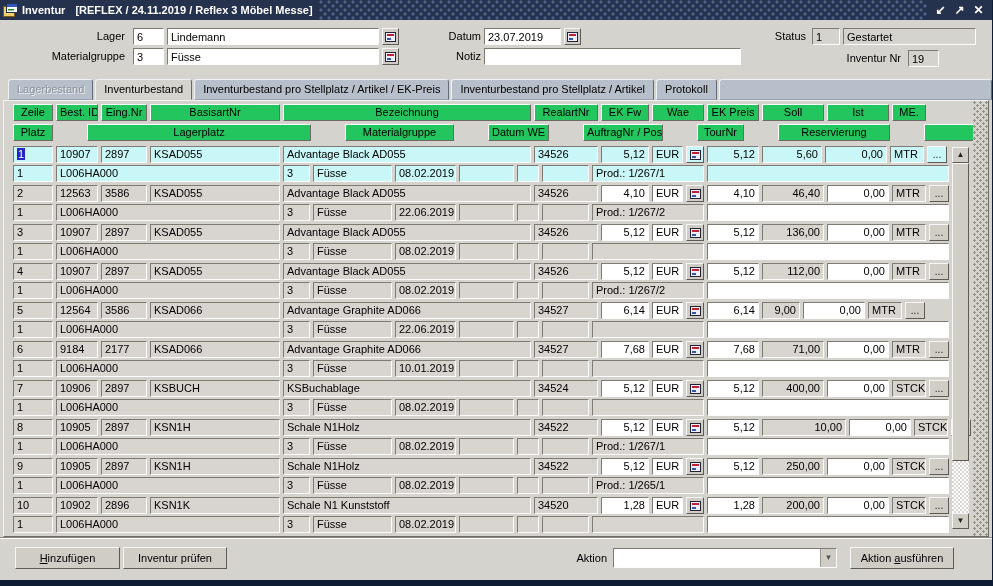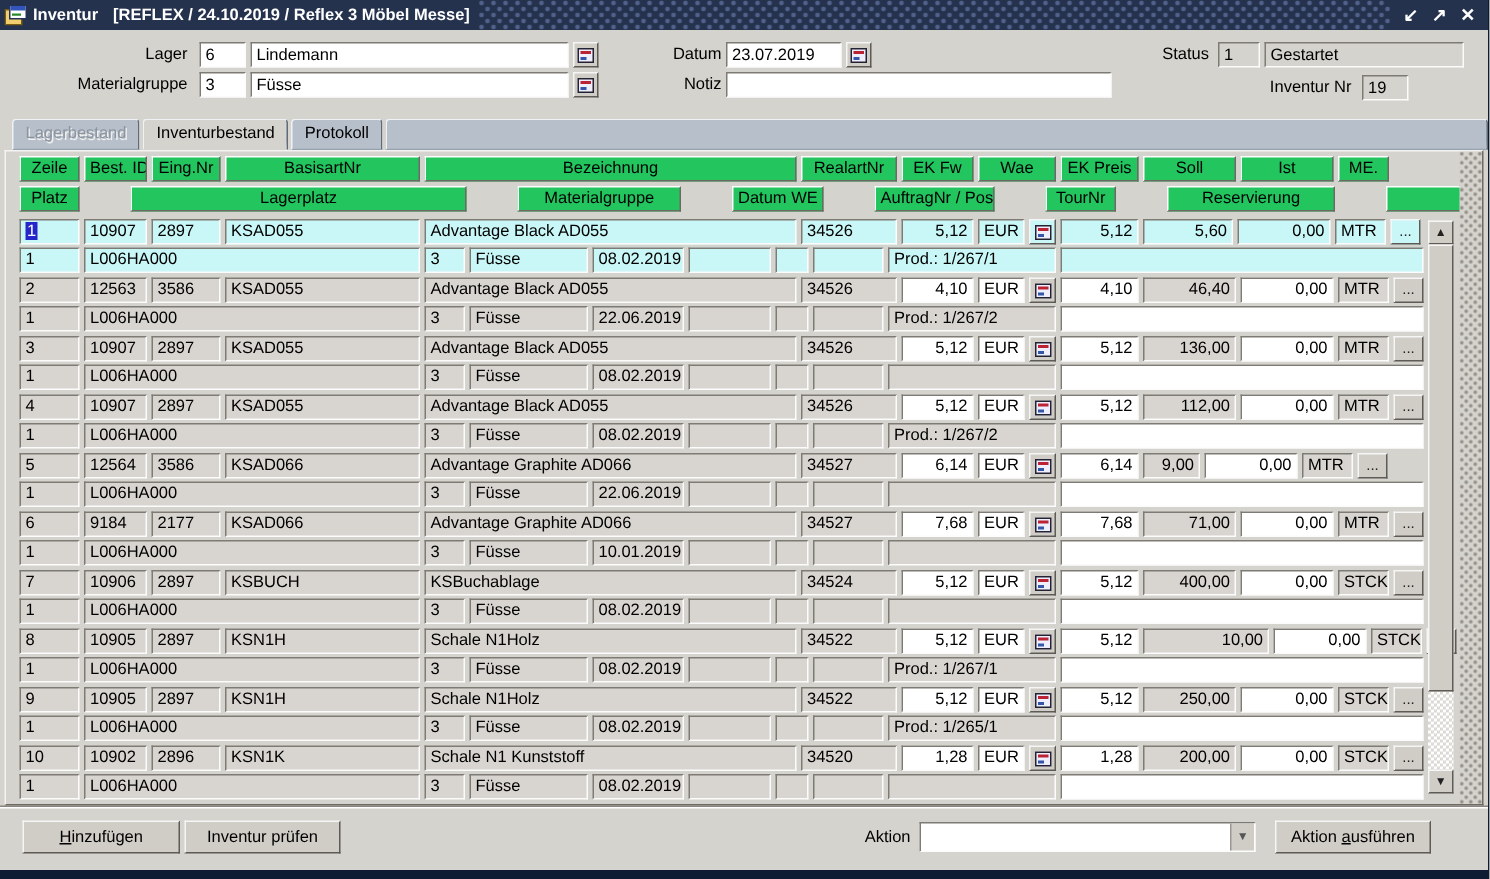--- a/index.html
+++ b/index.html
@@ -91,21 +91,21 @@
 <div class="window">
 
   <div class="titlebar">
     <svg class="titleicon" viewBox="0 0 15 14">
       <rect x="0.5" y="3.5" width="11" height="10" fill="#f2cf6e" stroke="#7a5a10"></rect>
       <rect x="3.5" y="0.5" width="11" height="9" fill="#ffffff" stroke="#223355"></rect>
       <rect x="4" y="1" width="10" height="3" fill="#3355bb"></rect>
       <rect x="5" y="6" width="6" height="1.5" fill="#2a8a2a"></rect>
     </svg>
     <div class="titletext">
-      <span>Inventur</span><span class="ctx">[REFLEX / 24.10.2019 / Reflex 3 Möbel Messe]</span>
+      <span>Inventur</span><span class="ctx">[REFLEX / 24.11.2019 / Reflex 3 Möbel Messe]</span>
     </div>
     <div class="titlefill"></div>
     <div class="wctrls">
       <span class="wctrl">↙</span>
       <span class="wctrl">↗</span>
       <span class="wctrl">✕</span>
     </div>
   </div>
 
   <div class="formheader">
@@ -136,20 +136,22 @@
     <input class="inp ro" style="left: 812px; top: 8px; width: 28px;" value="1">
     <input class="inp ro" style="left: 843px; top: 8px; width: 133px;" value="Gestartet">
 
     <div class="lbl" style="left:780px;width:121px;top:30px">Inventur Nr</div>
     <input class="inp ro" style="left: 908px; top: 30px; width: 31px;" value="19">
   </div>
 
   <div class="tabbar">
     <div class="tab disabled">Lagerbestand</div>
       <div class="tab active">Inventurbestand</div>
+      <div class="tab ">Inventurbestand pro Stellplatz / Artikel / EK-Preis</div>
+      <div class="tab ">Inventurbestand pro Stellplatz / Artikel</div>
       <div class="tab ">Protokoll</div>
       <div class="tabfill"></div>
   </div>
 
   <div class="tabpage">
     <div class="trow h">
         <div class="fld hdr" style="width: 40px;">Zeile</div>
         <div class="fld hdr" style="width: 42px;">Best. ID</div>
         <div class="fld hdr" style="width: 46px;">Eing.Nr</div>
         <div class="fld hdr" style="width: 130px;">BasisartNr</div>

